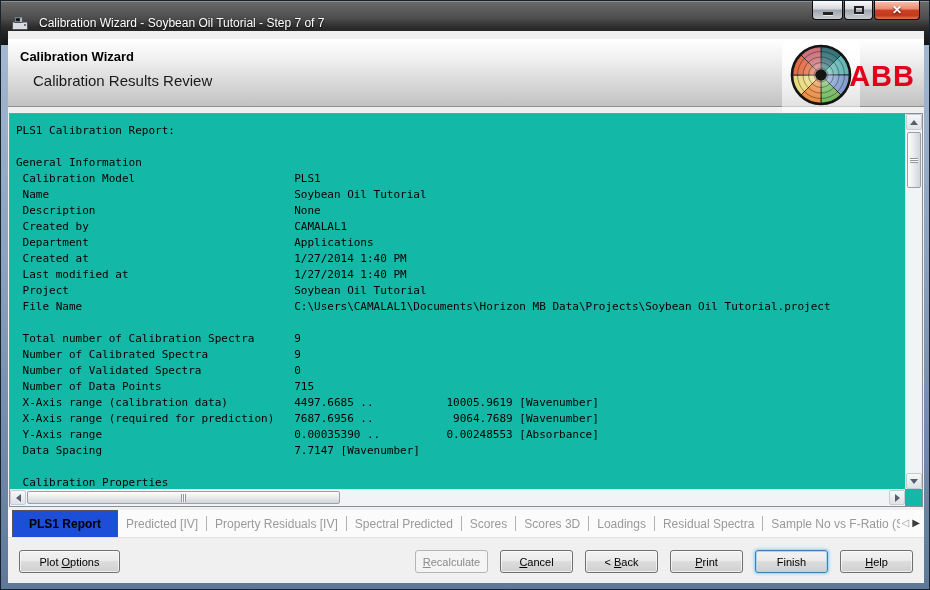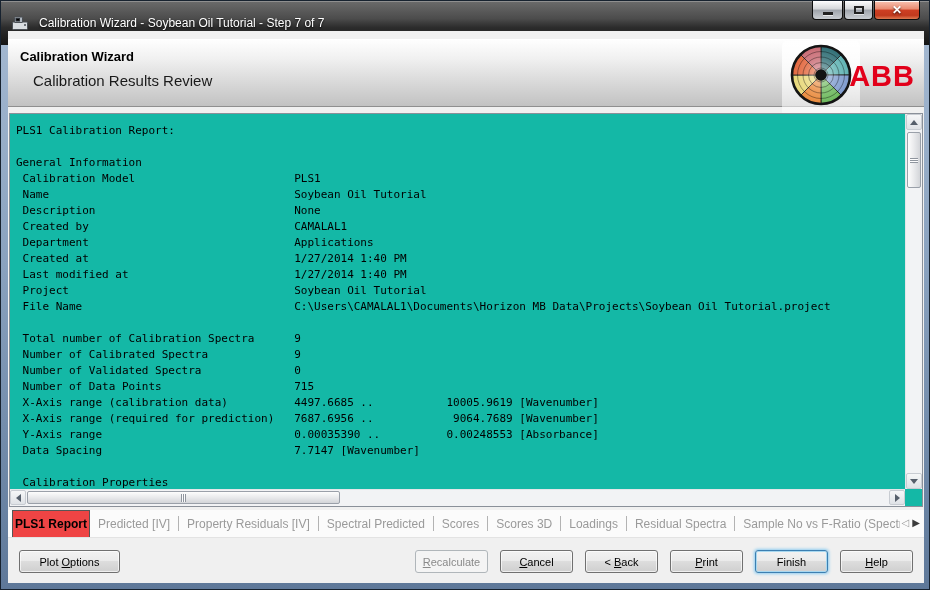--- a/index.html
+++ b/index.html
@@ -84,21 +84,21 @@
     background:linear-gradient(180deg,#fdfdfd,#e9eaec 50%,#d3d5d9);
     display:flex; align-items:center; justify-content:center; }
   .hthumb .grip { width:5px; height:8px;
     background:repeating-linear-gradient(90deg,#8f959e 0 1px,rgba(255,255,255,.9) 1px 2px); }
 
   
   .tabbar { position:absolute; left:0; top:479px; width:100%; height:28px;
     background:#fbfbfb; display:flex; align-items:center; overflow:hidden;
     border-bottom:1px solid #e3e3e3; }
   .tab-sel { flex:0 0 auto; align-self:stretch; display:flex; align-items:center;
-    margin-left:4px; padding:0 2px; background:#ef4444;
+    margin-left:4px; padding:0 16px; background:#1d4ed8;
     border:1px solid #565656; border-bottom:none;
     font-size:12px; font-weight:bold; color:#000; white-space:nowrap; }
   .tab-lbl { flex:0 0 auto; font-size:12px; color:#9a9a9a; padding:0 8px; white-space:nowrap; }
   .tab-sep { flex:0 0 auto; width:1px; height:15px; background:#b3b3b3; }
   .tab-nav { position:absolute; right:0; top:0; bottom:1px; display:flex; align-items:center;
     gap:3px; padding:0 4px 0 2px; background:#fbfbfb; }
   .tab-nav .nav { font-size:10px; line-height:1; cursor:default; }
   .tab-nav .prev { color:#9a9a9a; }
   .tab-nav .next { color:#3c3c3c; }
 

